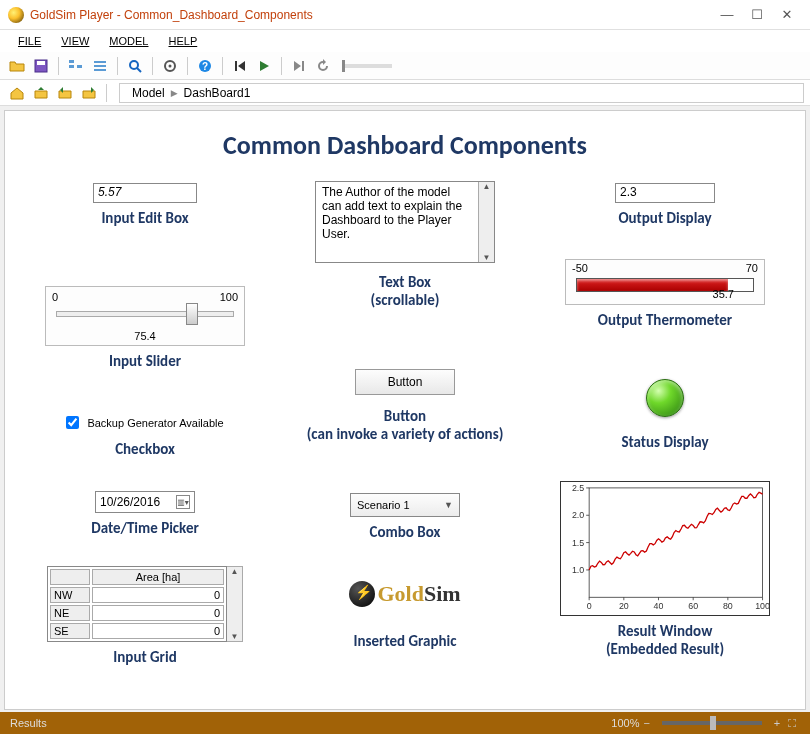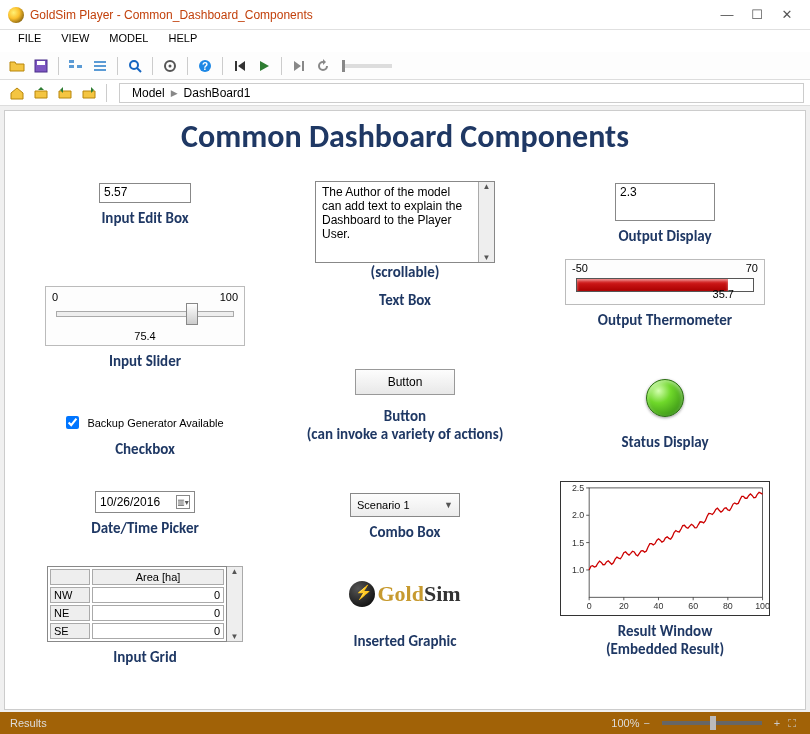--- a/index.html
+++ b/index.html
@@ -5,45 +5,45 @@
 * { box-sizing: border-box; margin: 0; padding: 0; }
 body { font-family: "Segoe UI", Tahoma, sans-serif; font-size: 12px; background: #f0f0f0; width: 810px; height: 734px; overflow: hidden; }
 
 
 .titlebar { height: 30px; background: #fff; display: flex; align-items: center; padding: 0 8px; border-bottom: 1px solid #e0e0e0; }
 .titlebar .app-icon { width: 16px; height: 16px; border-radius: 50%; background: radial-gradient(circle at 35% 35%, #fff176 0%, #fbc02d 40%, #4a3200 100%); margin-right: 6px; }
 .titlebar .title { flex: 1; color: #c2410c; font-size: 12px; }
 .titlebar .win-btn { width: 30px; text-align: center; color: #555; font-size: 13px; cursor: pointer; }
 
 
-.menubar { height: 22px; background: #fff; display: flex; align-items: flex-start; padding-left: 8px; font-size: 11px; }
+.menubar { height: 22px; background: #fff; display: flex; align-items: center; padding-left: 8px; font-size: 11px; text-decoration: underline; }
 .menubar .menu-item { padding: 2px 10px; cursor: pointer; }
 
 
 .toolbar { height: 28px; background: #fdfdfd; display: flex; align-items: center; padding: 0 6px; border-bottom: 1px solid #ddd; gap: 2px; }
 .tb-btn { width: 22px; height: 22px; display: flex; align-items: center; justify-content: center; cursor: pointer; border: 1px solid transparent; border-radius: 2px; }
 .tb-sep { width: 1px; height: 18px; background: #ccc; margin: 0 4px; }
 .mini-slider { width: 50px; height: 4px; background: #ddd; position: relative; margin-left: 6px; }
 .mini-slider::after { content:''; position:absolute; left:0; top:-4px; width:3px; height:12px; background:#888; }
 
 
 .navbar { height: 26px; background: #fff; display: flex; align-items: center; padding: 0 6px; border-bottom: 1px solid #ddd; gap: 2px; }
 .nav-btn { width: 22px; height: 22px; display:flex;align-items:center;justify-content:center;cursor:pointer; border:1px solid transparent;border-radius:2px;}
 .breadcrumb { margin-left: 6px; border: 1px solid #ccc; height: 20px; display: flex; align-items: center; padding: 0 8px; flex: 1; background: #fff; }
 .breadcrumb .crumb { padding: 0 4px; cursor: pointer; }
 .breadcrumb .arrow { color: #888; font-size: 9px; padding: 0 2px; }
 
 
 .canvas { background: #fff; margin: 4px; height: 600px; position: relative; border: 1px solid #ccc; }
-.dash-title { color: #1f3864; font-size: 32px; font-weight: bold; text-align: center; padding-top: 6px; font-family: "Calibri","Segoe UI",sans-serif; }
+.dash-title { color: #1f3864; font-size: 26px; font-weight: bold; text-align: center; padding-top: 18px; font-family: "Calibri","Segoe UI",sans-serif; }
 .label-hd { color: #1f3864; font-weight: bold; font-size: 15px; text-align: center; font-family: "Calibri","Segoe UI",sans-serif; }
 .col { position: absolute; width: 240px; text-align: center; }
 
-.editbox { width: 92px; height: 20px; border: 1px solid #888; background:#fff; font-size:12px; padding:1px 4px; display:inline-block; text-align:left; }
-.outbox { width: 100px; height: 38px; border: 1px solid #888; background:#fff; font-size:12px; padding:1px 4px; display:inline-block; text-align:left; }
+.editbox { width: 104px; height: 20px; border: 1px solid #888; background:#fff; font-size:12px; padding:1px 4px; display:inline-block; text-align:left;font-style:italic; }
+.outbox { width: 100px; height: 20px; border: 1px solid #888; background:#fff; font-size:12px; padding:1px 4px; display:inline-block; text-align:left; }
 
 .slider-box { width: 200px; height: 60px; border: 1px solid #bbb; background:#fdfdfd; margin: 0 auto; position: relative; }
 .slider-box .sl-min { position:absolute; left:6px; top:4px; font-size:11px; }
 .slider-box .sl-max { position:absolute; right:6px; top:4px; font-size:11px; }
 .slider-box .track { position:absolute; left:10px; right:10px; top:24px; height:6px; background:#eee; border:1px solid #aaa; }
 .slider-box .thumb { position:absolute; top:16px; width:12px; height:22px; background:linear-gradient(#fff,#ccc); border:1px solid #888; left: calc(10px + 0.754 * (180px) - 6px); }
 .slider-box .val { position:absolute; left:0;right:0;bottom:3px; text-align:center; font-size:11px; }
 
 .checkbox-row { display:inline-flex; align-items:center; gap:8px; font-size:11px; }
 .checkbox-row input { width:13px;height:13px; }
@@ -279,22 +279,22 @@
   </div>
 
   <div class="col" style="left:280px; top:70px;">
     <div class="textbox">
       <div class="txt">The Author of the model can add text to explain the Dashboard to the Player User.</div>
       <div class="sb">
           <span>▲</span>
           <span>▼</span>
         </div>
     </div>
+    <div class="label-hd" style="margin-top:10px">Text Box</div>
     <div class="label-hd">(scrollable)</div>
-    <div class="label-hd" style="margin-top:10px">Text Box</div>
   </div>
   <div class="col" style="left:260px; top:258px; width:280px;">
     <div class="btn">Button</div>
     <div class="label-hd" style="margin-top:12px">Button</div>
     <div class="label-hd">(can invoke a variety of actions)</div>
   </div>
   <div class="col" style="left:280px; top:382px;">
     <div class="combo">
       <span>Scenario 1</span>
       <span class="caret">▼</span>

